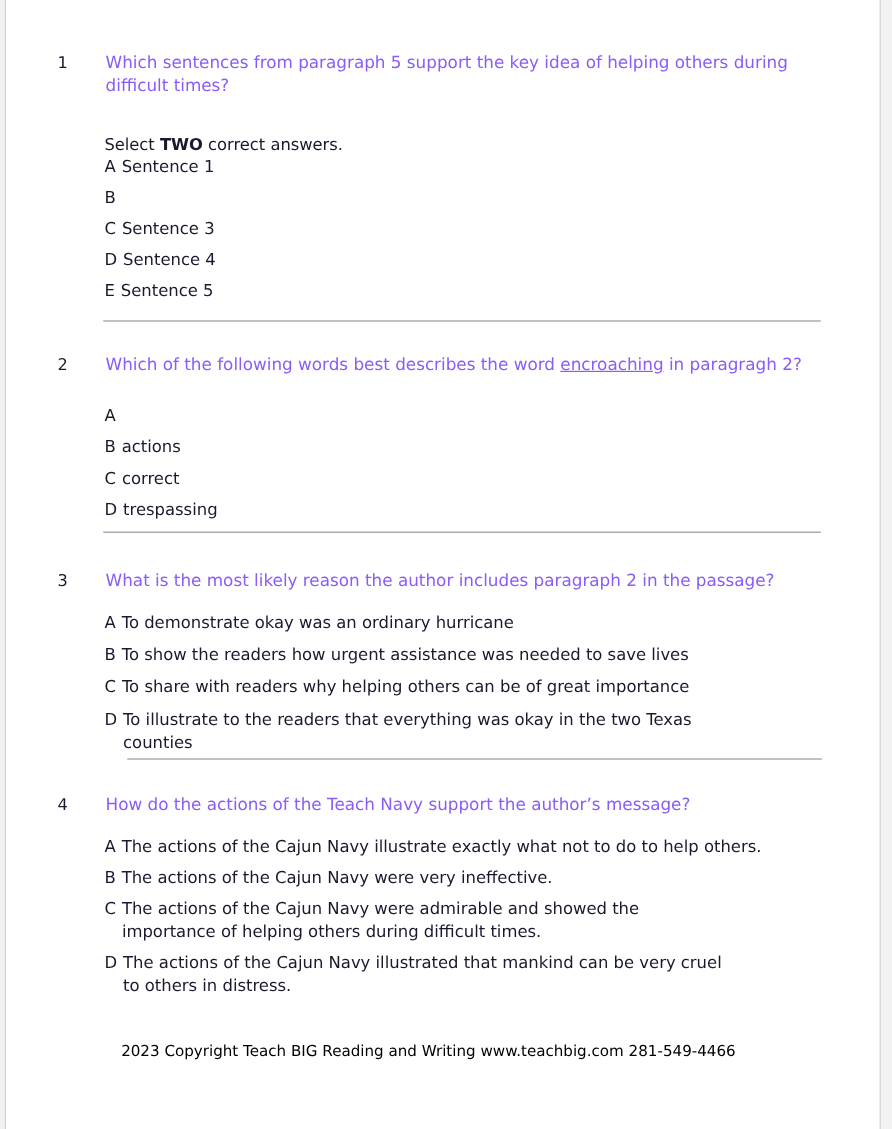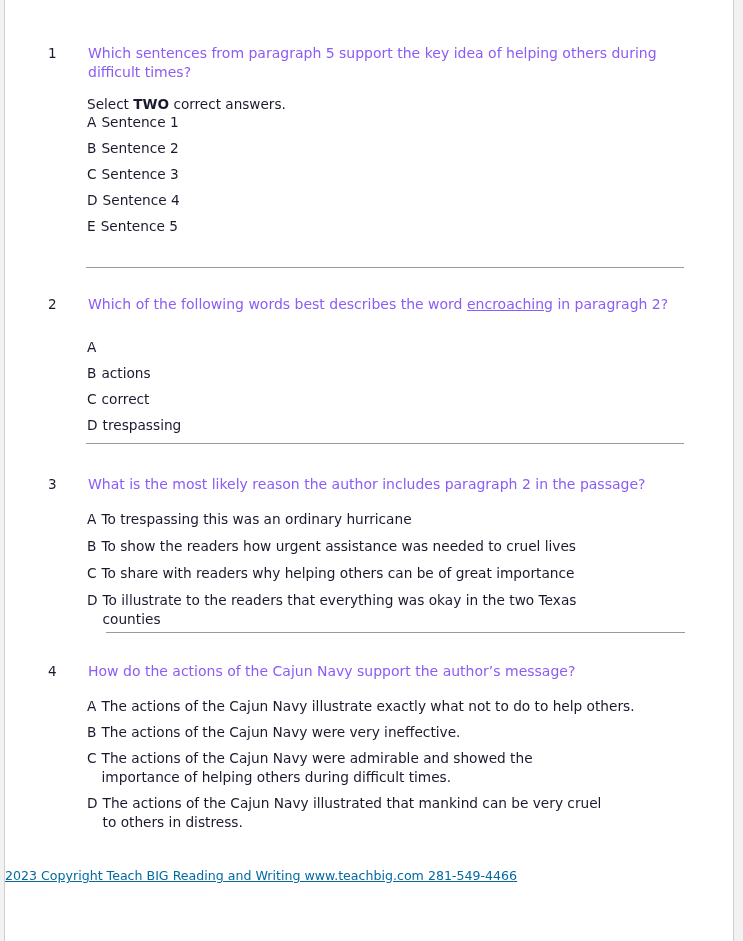--- a/index.html
+++ b/index.html
@@ -108,52 +108,51 @@
     font-size: 13.6px;
     line-height: 18px;
     color: #1a1a2e;
   }
   .select-note b { font-weight: bold; }
 
   .footer-note {
     position: absolute;
     left: 0;
     width: 100%;
+    text-align: center;
     font-size: 12.6px;
     line-height: 16px;
-    color: #0369a1;
+    color: #000000;
     padding-right: 24px;
     box-sizing: border-box;
-    text-decoration: underline;
   }
 </style>
 </head>
 <body>
 
 <div class="page-sheet">
   <div class="page-body">
 
     <div class="question" style="top:44px;">
       <div class="q-row">
         <div class="q-num">1</div>
         <div class="q-stem">Which sentences from paragraph 5 support the key idea of helping others during difficult times?</div>
       </div>
 
-      <div class="select-note" style="margin-top:13px;">
+      <div class="select-note" style="margin-top:30px;">
         <span>Select </span><b>TWO</b><span> correct answers.</span>
       </div>
 
       <ul class="options">
         <li class="option" style="margin-top:0px;">
           <span class="opt-letter">A</span>
           <span class="opt-text">Sentence 1</span>
         </li>
         <li class="option" style="margin-top:7px;">
           <span class="opt-letter">B</span>
-          <span class="opt-text">Sentence 2</span>
         </li>
         <li class="option" style="margin-top:7px;">
           <span class="opt-letter">C</span>
           <span class="opt-text">Sentence 3</span>
         </li>
         <li class="option" style="margin-top:7px;">
           <span class="opt-letter">D</span>
           <span class="opt-text">Sentence 4</span>
         </li>
         <li class="option" style="margin-top:7px;">
@@ -196,43 +195,43 @@
 
     <div class="question" style="top:475px;">
       <div class="q-row">
         <div class="q-num">3</div>
         <div class="q-stem">What is the most likely reason the author includes paragraph 2 in the passage?</div>
       </div>
 
       <ul class="options">
         <li class="option" style="margin-top:16px;">
           <span class="opt-letter">A</span>
-          <span class="opt-text">To trespassing this was an ordinary hurricane</span>
+          <span class="opt-text">To demonstrate okay was an ordinary hurricane</span>
         </li>
         <li class="option" style="margin-top:8px;">
           <span class="opt-letter">B</span>
-          <span class="opt-text">To show the readers how urgent assistance was needed to cruel lives</span>
+          <span class="opt-text">To show the readers how urgent assistance was needed to save lives</span>
         </li>
         <li class="option" style="margin-top:8px;">
           <span class="opt-letter">C</span>
           <span class="opt-text">To share with readers why helping others can be of great importance</span>
         </li>
         <li class="option" style="margin-top:8px; padding-right:100px;">
           <span class="opt-letter">D</span>
           <span class="opt-text">To illustrate to the readers that everything was okay in the two Texas counties</span>
         </li>
       </ul>
     </div>
 
     <div class="separator" style="left:101px; width:579px; top:632px;"></div>
 
     <div class="question" style="top:662px;">
       <div class="q-row">
         <div class="q-num">4</div>
-        <div class="q-stem">How do the actions of the Cajun Navy support the author’s message?</div>
+        <div class="q-stem">How do the actions of the Teach Navy support the author’s message?</div>
       </div>
 
       <ul class="options">
         <li class="option" style="margin-top:16px; padding-right:98px;">
           <span class="opt-letter">A</span>
           <span class="opt-text">The actions of the Cajun Navy illustrate exactly what not to do to help others.</span>
         </li>
         <li class="option" style="margin-top:7px;">
           <span class="opt-letter">B</span>
           <span class="opt-text">The actions of the Cajun Navy were very ineffective.</span>

